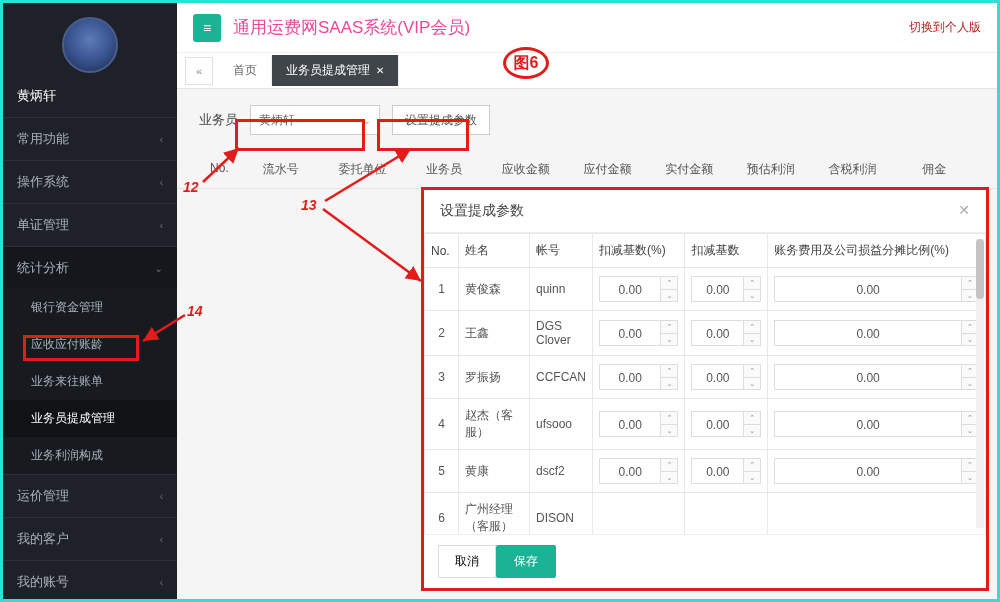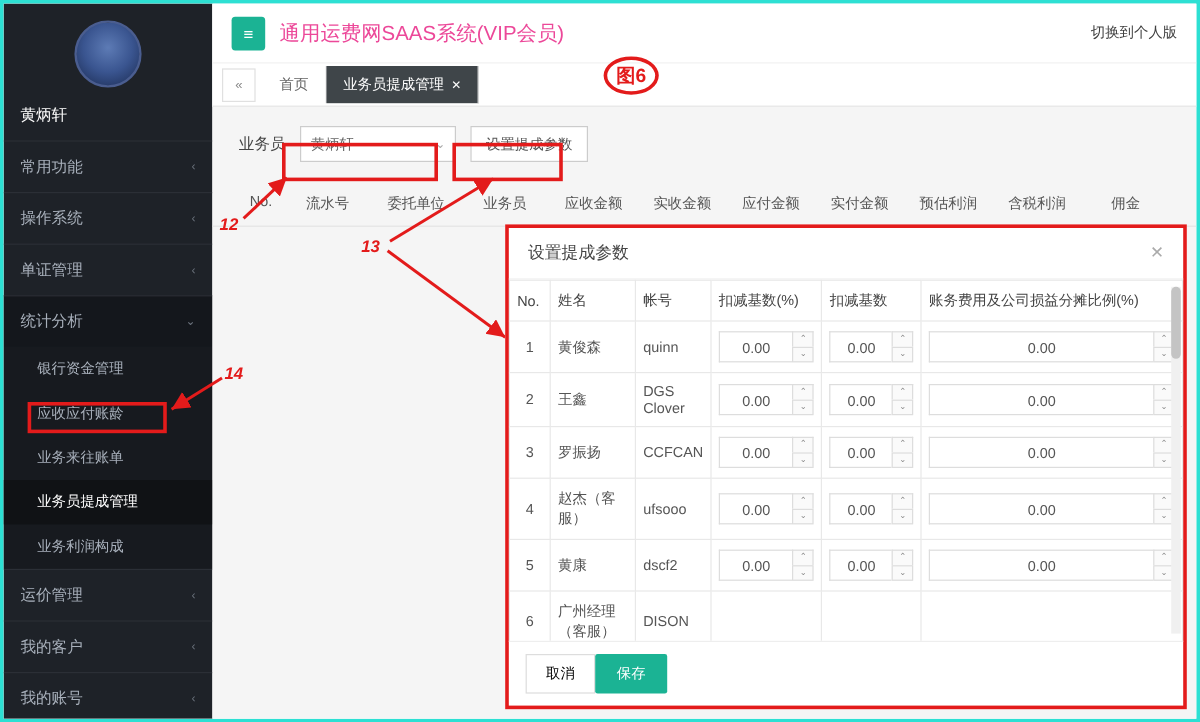--- a/index.html
+++ b/index.html
@@ -14,21 +14,21 @@
 .menu-item.active { background: #14171c; gap: 24px; }
 .chev { font-size: 10px; color: #6b727c; }
 .submenu { background: #171a1f; }
 .submenu-item { padding: 10px 14px 10px 28px; font-size: 12px; cursor: pointer; }
 .submenu-item.hl { background: #101215; color: #fff; }
 
 .main { margin-left: 174px; height: 100%; background: #f5f5f5; position: relative; }
 .topbar { height: 50px; background: #fff; display: flex; align-items: center; padding: 0 16px; border-bottom: 1px solid #eee; }
 .toggle-btn { width: 28px; height: 28px; background: #1bb394; color: #fff; border-radius: 3px; display: flex; align-items: center; justify-content: center; margin-right: 12px; font-size: 14px; cursor: pointer; }
 .apptitle { font-size: 17px; color: #ec4899; flex: 1; }
-.toplink { font-size: 12px; color: #404040; cursor: pointer; }
+.toplink { font-size: 12px; color: #b91c1c; cursor: pointer; }
 
 .tabbar { height: 36px; background: #fff; border-bottom: 1px solid #e4e4e4; display: flex; align-items: center; padding-left: 8px; }
 .tabnav { width: 28px; height: 28px; border: 1px solid #e0e0e0; display: flex; align-items: center; justify-content: center; font-size: 11px; color: #888; cursor: pointer; margin-right: 6px; }
 .tab { padding: 7px 14px; font-size: 12px; color: #666; cursor: pointer; border-right: 1px solid #eee; }
 .tab.active { background: #3f4549; color: #fff; }
 .tab .x { margin-left: 6px; font-size: 10px; }
 
 .toolbar { padding: 16px 22px; display: flex; align-items: center; gap: 12px; }
 .lbl { font-size: 13px; color: #444; }
 .select { width: 130px; height: 30px; border: 1px solid #ccc; background: #fff; display: flex; align-items: center; justify-content: space-between; padding: 0 8px; font-size: 12px; color: #666; cursor: pointer; }
@@ -140,21 +140,20 @@
       </div>
       <div class="btn">设置提成参数</div>
     </div>
 
     <div class="thead">
       <div>No.</div>
       <div>流水号</div>
       <div>委托单位</div>
       <div>业务员</div>
       <div>应收金额</div>
-      <div>实收金额</div>
       <div>应付金额</div>
       <div>实付金额</div>
       <div>预估利润</div>
       <div>含税利润</div>
       <div>佣金</div>
     </div>
   </div>
 
   <div class="ann-circle" style="left:500px; top:44px">图6</div>
   <div class="ann-box" style="left:232px; top:116px; width:130px; height:32px"></div>

